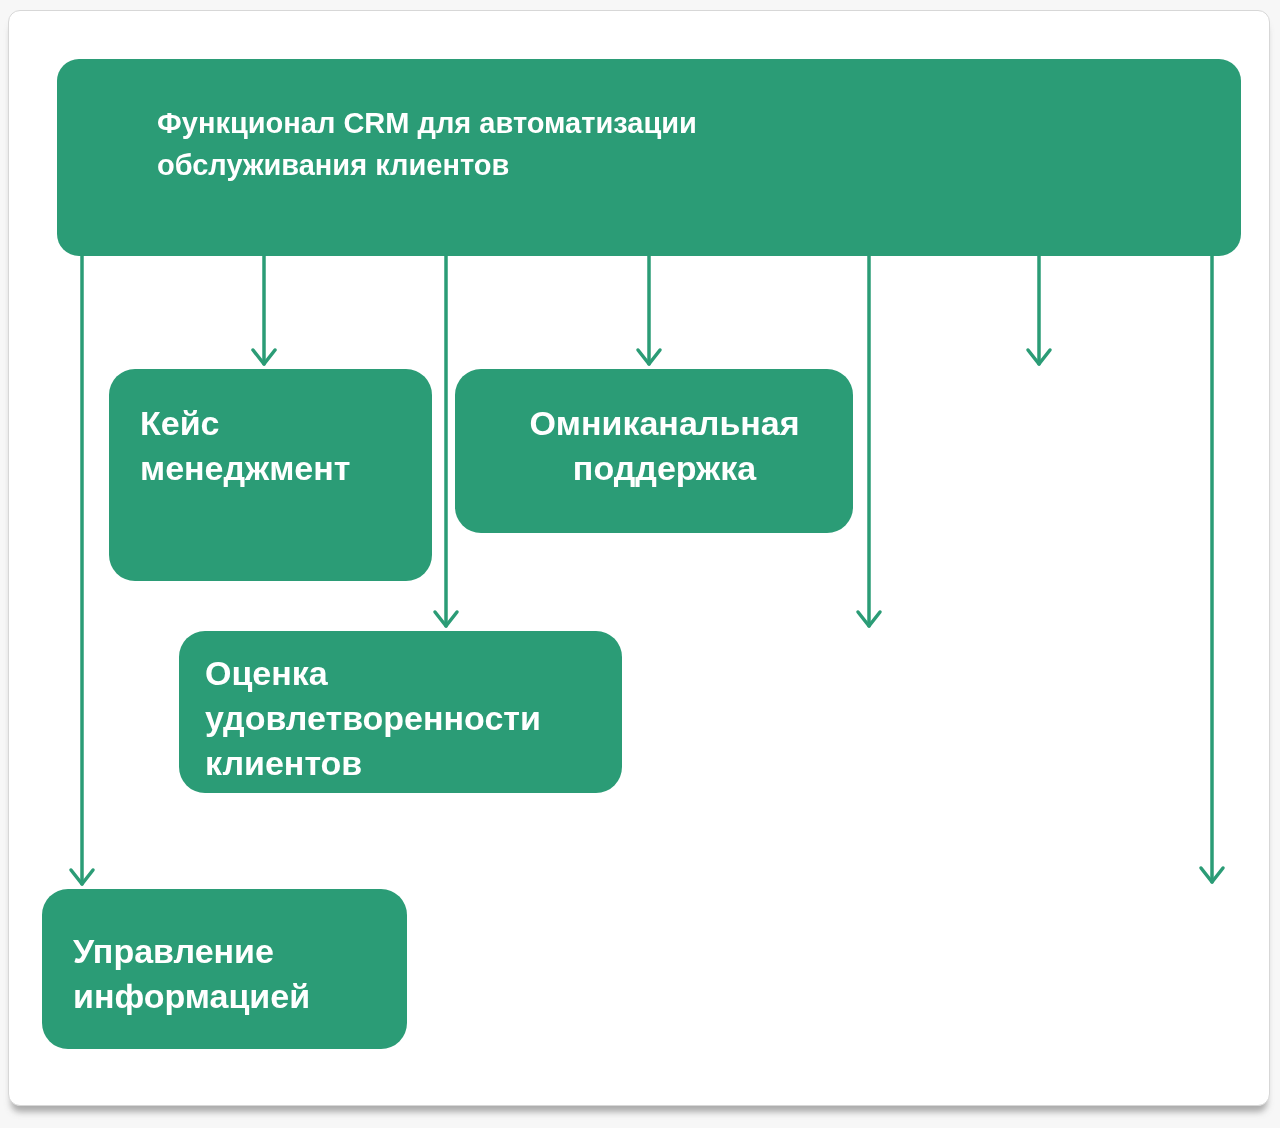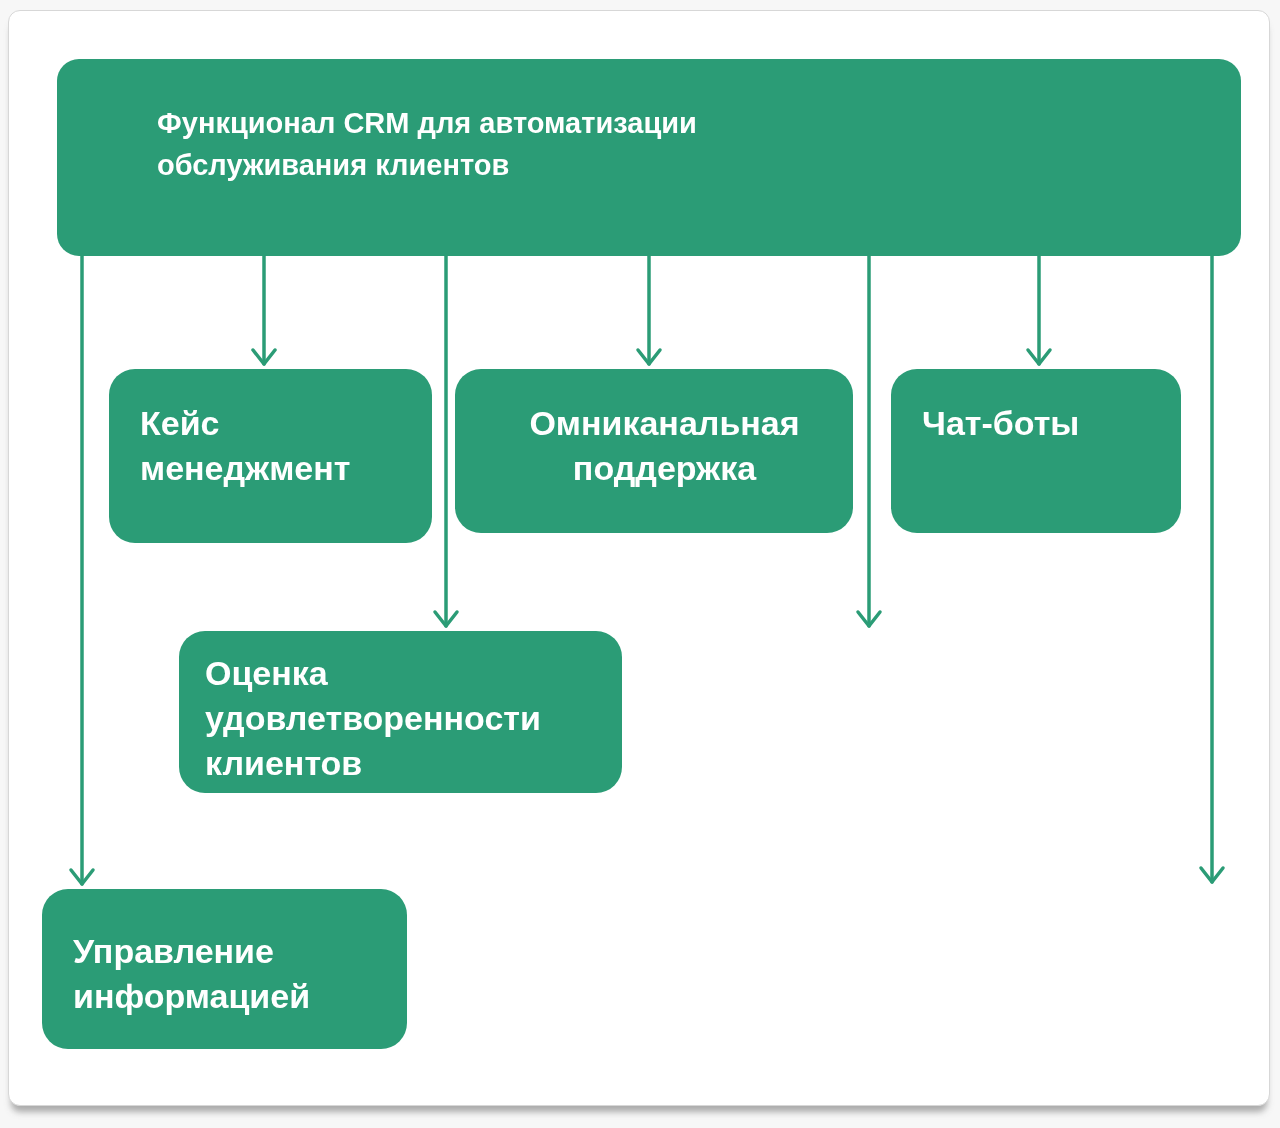--- a/index.html
+++ b/index.html
@@ -55,21 +55,21 @@
     background: #2b9c76;
     color: #ffffff;
     border-radius: 22px;
     font-weight: 700;
     font-size: 29px;
     line-height: 1.44;
     white-space: pre-line;
     box-sizing: border-box;
     padding: 44px 80px 0 100px;
   }
-  .node-a { left: 100px; top: 358px; width: 323px; height: 174px; padding-top: 32px; }
+  .node-a { left: 100px; top: 358px; width: 323px; height: 212px; padding-top: 32px; }
   .node-b { left: 446px; top: 358px; width: 398px; height: 164px; padding-top: 32px; text-align: center; }
   .node-c { left: 882px; top: 358px; width: 290px; height: 164px; padding-top: 32px; }
   .node-d { left: 170px; top: 620px; width: 443px; height: 162px; padding-top: 20px; padding-left: 26px; }
   .node-e { left: 657px; top: 620px; width: 448px; height: 162px; padding-top: 20px; padding-left: 26px; }
   .node-f { left: 33px;  top: 878px; width: 365px; height: 160px; padding-top: 40px; }
   .node-g { left: 830px; top: 878px; width: 405px; height: 160px; padding-top: 40px; }
 </style>
 </head>
 <body>
 
@@ -111,21 +111,20 @@
         </g>
       </g>
     </svg>
 
     <div class="node node-a">Кейс
 менеджмент</div>
 
     <div class="node node-b">Омниканальная
 поддержка</div>
 
-    <div class="node node-c">Чат-боты</div>
 
     <div class="node node-d">Оценка
 удовлетворенности
 клиентов</div>
 
 
     <div class="node node-f">Управление
 информацией</div>
 
 

